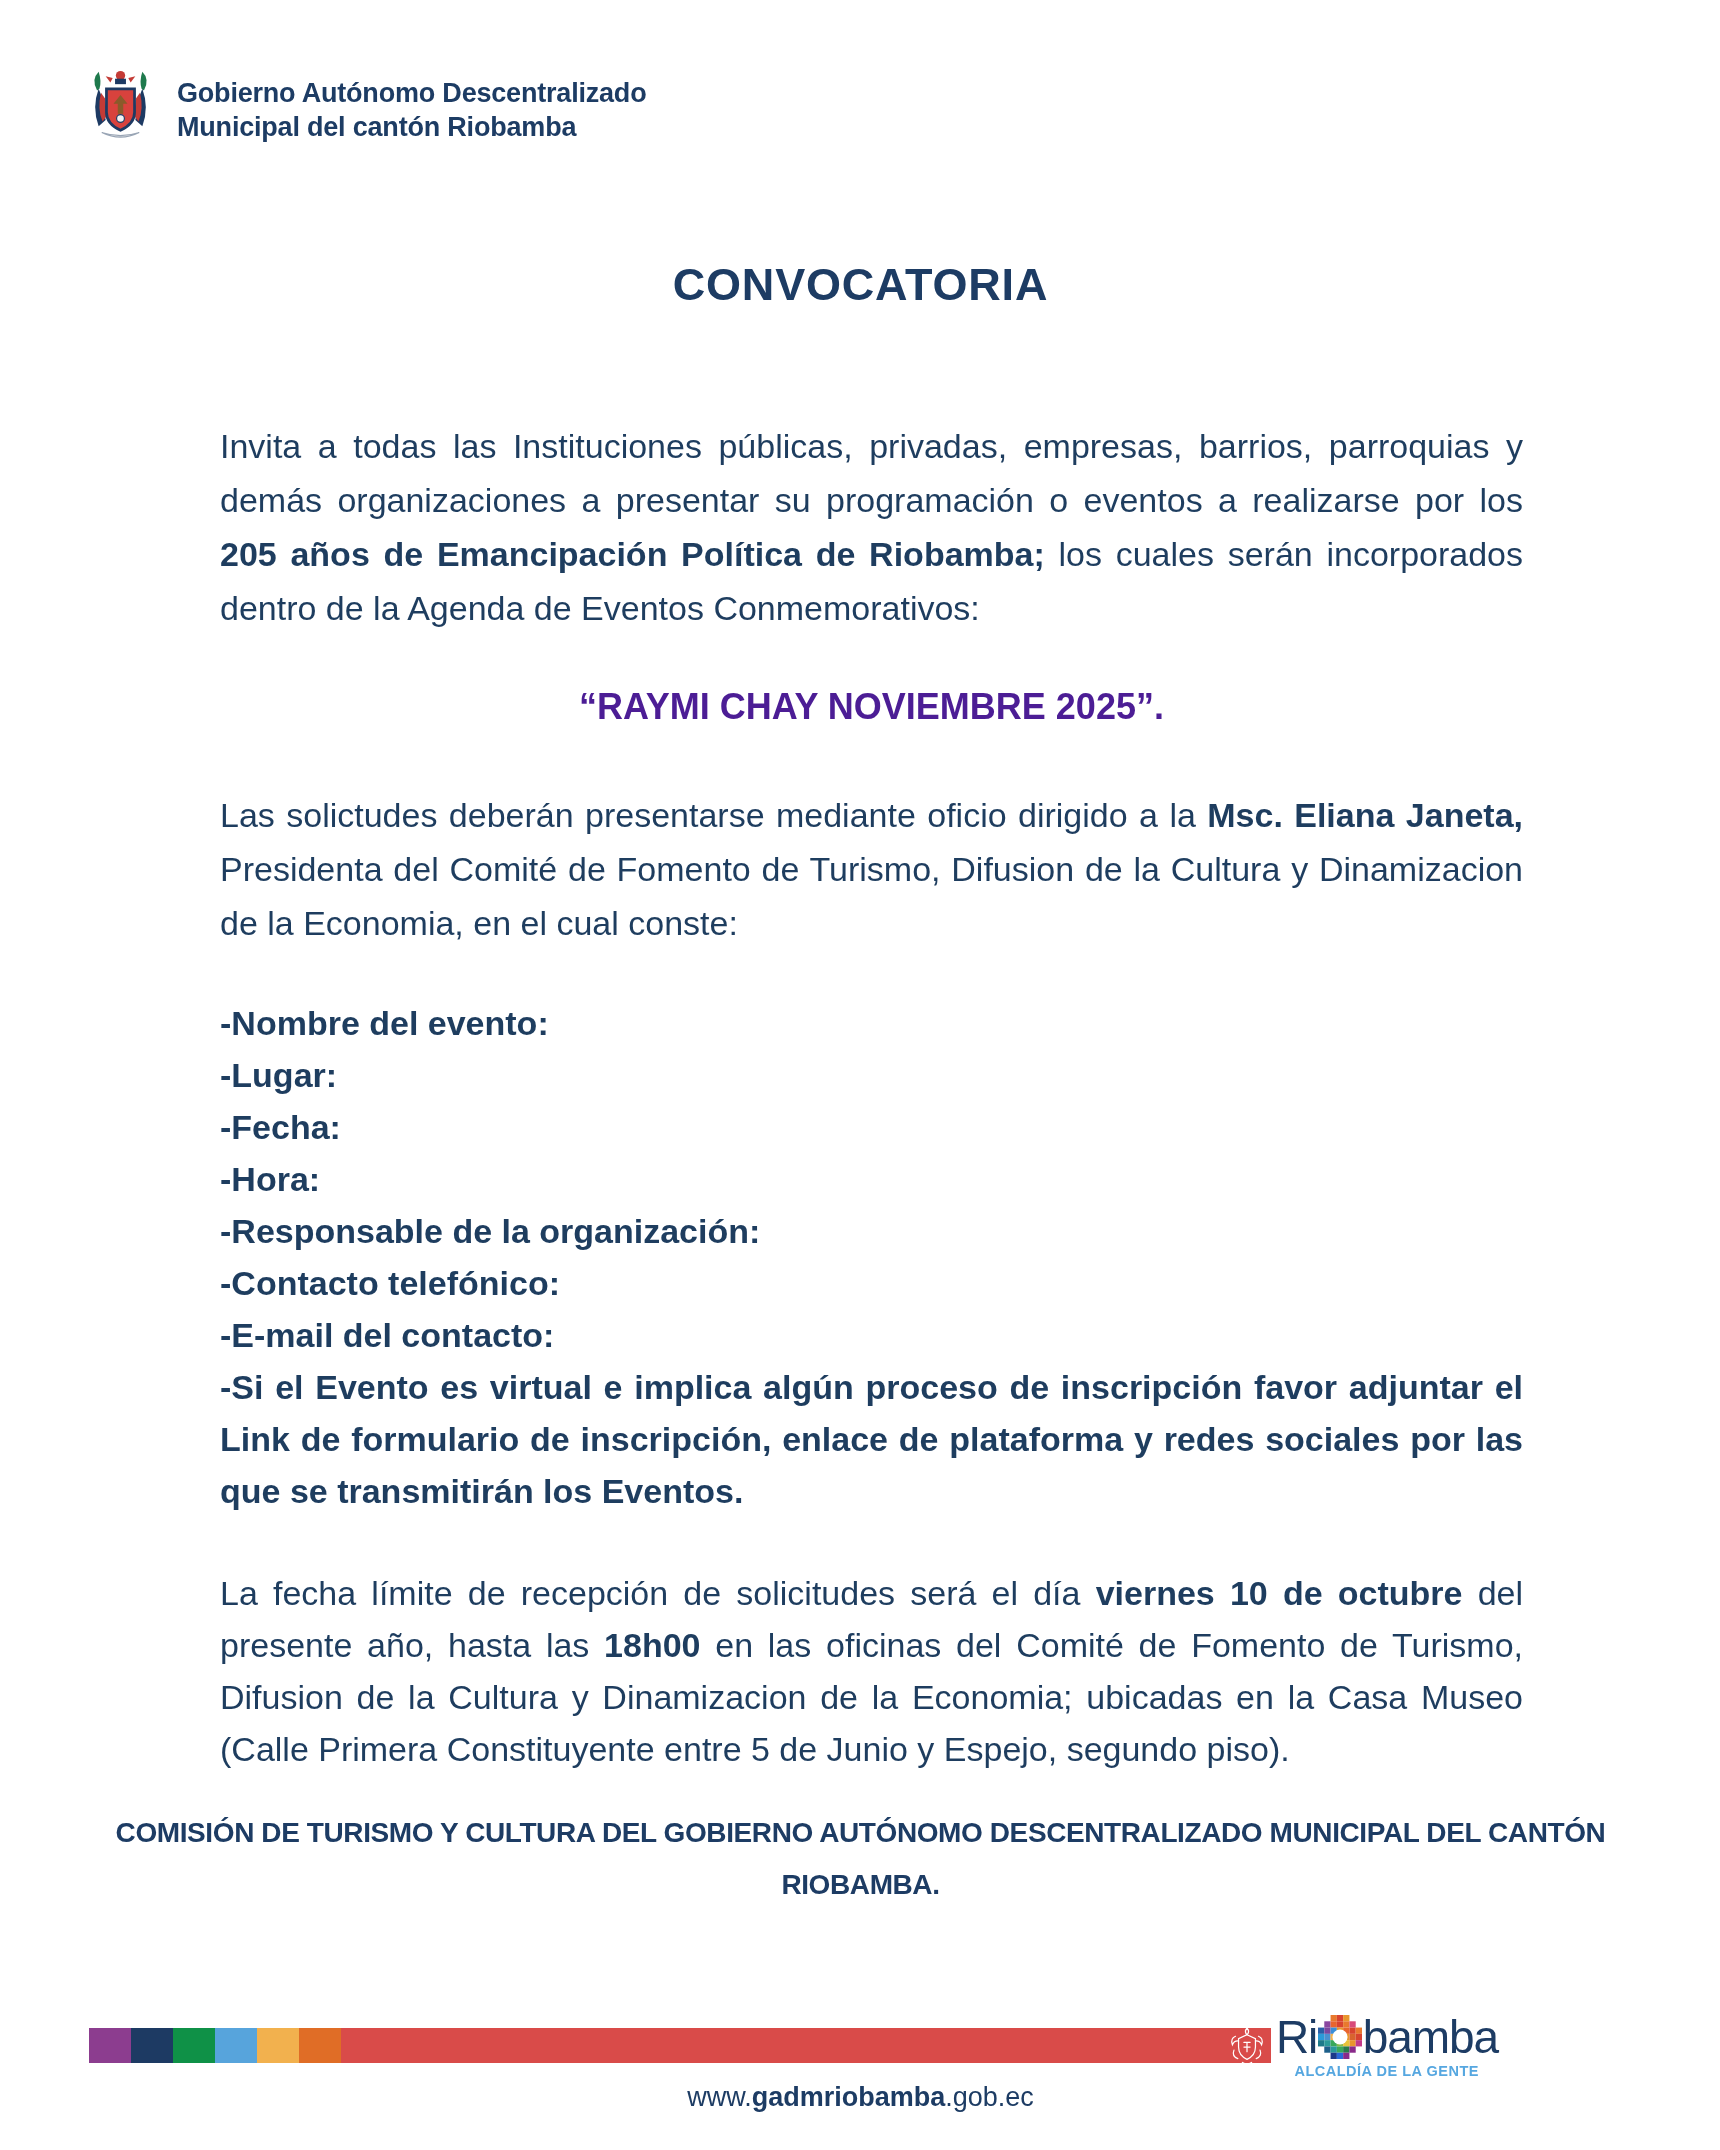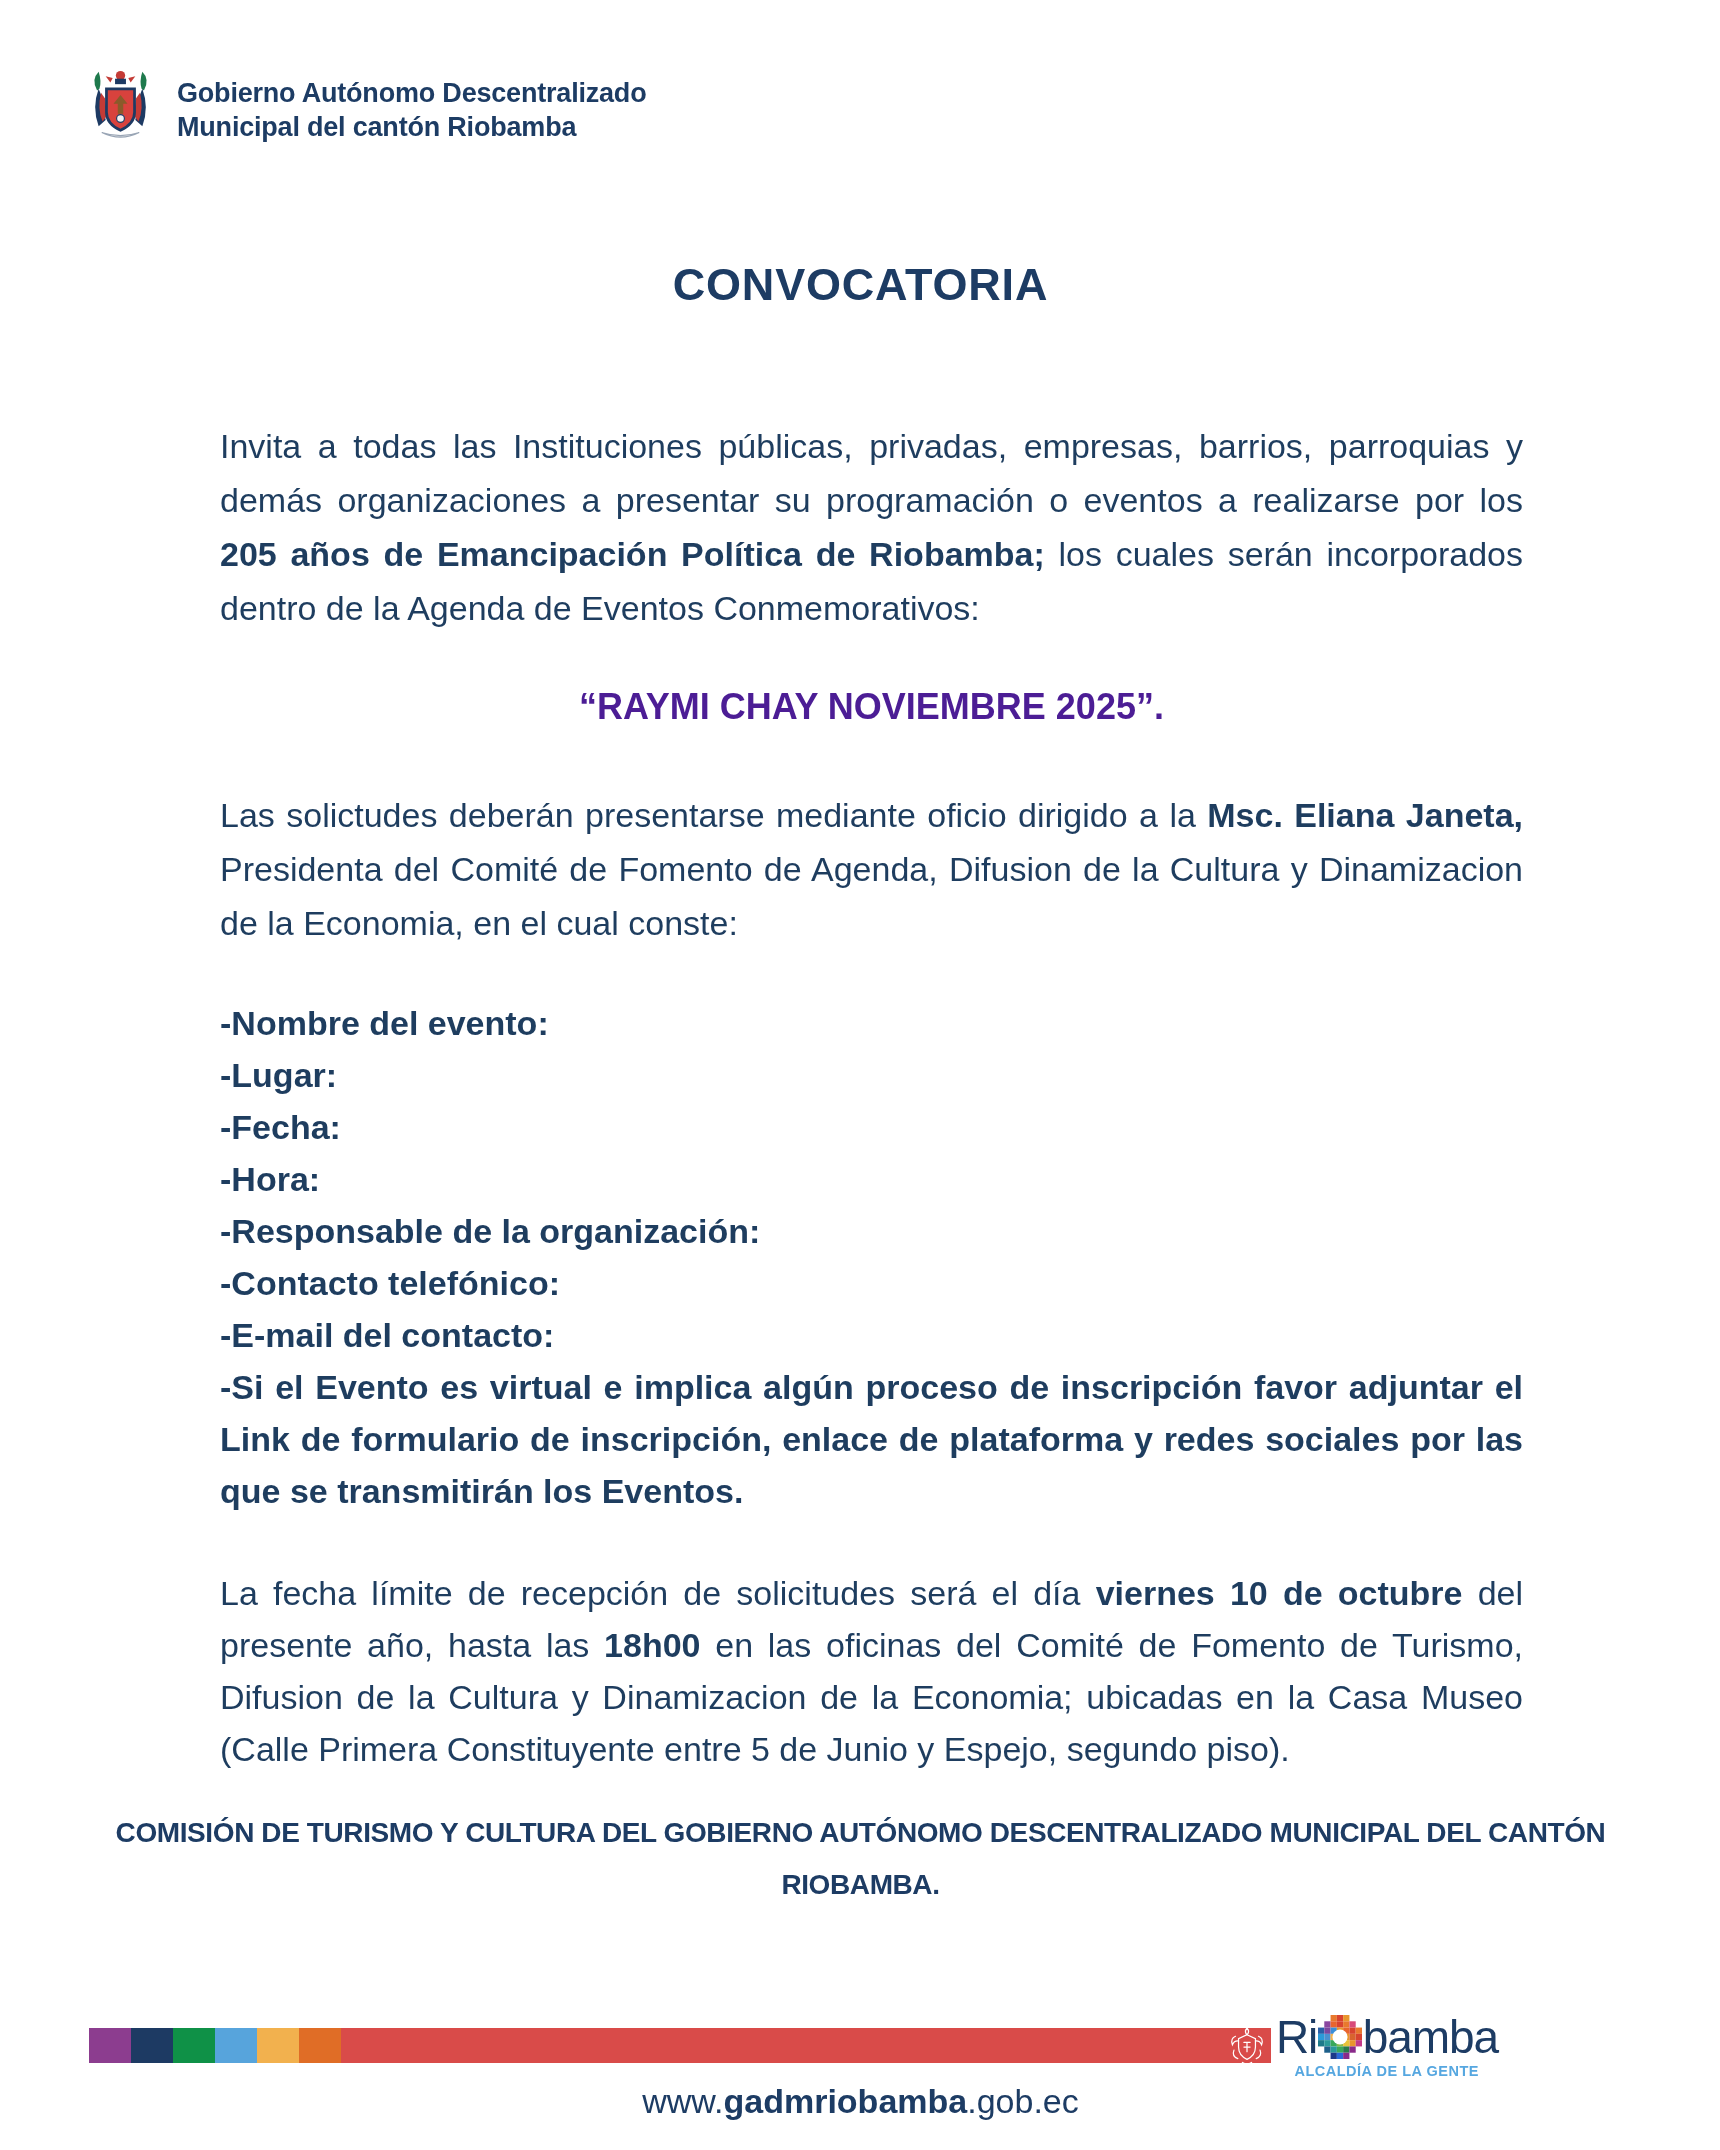--- a/index.html
+++ b/index.html
@@ -67,21 +67,21 @@
     font-size:46px; font-weight:normal; color:#1d3c64; letter-spacing:-1.1px;
   }
   .chakana { width:44px; height:44px; margin:0 0.8px; }
   .brand-tagline {
     position:absolute; left:1276px; top:2063px; width:203px;
     text-align:right; font-size:14.5px; font-weight:bold;
     color:#56a7e0; letter-spacing:0.5px;
   }
   .url-line {
     position:absolute; top:2082px; left:0; width:100%;
-    text-align:center; font-size:34px; color:#1d3c64;
+    text-align:center; font-size:27px; color:#1d3c64;
   }
   .url-line b { font-weight:bold; }
 </style>
 </head>
 <body>
 
 <div class="page">
 
   <svg class="coat-of-arms" viewBox="0 0 80 100">
     <path d="M10,30 Q2,16 12,6 Q16,18 13,28 Z" fill="#1f7a4d"></path>
@@ -108,21 +108,21 @@
   <div class="doc-title">CONVOCATORIA</div>
 
   <div class="content">
 
     <p><span>Invita a todas las Instituciones públicas, privadas, empresas, barrios, parroquias y demás organizaciones a presentar su programación o eventos a realizarse por los </span><b>205 años de Emancipación Política de Riobamba;</b><span> los cuales serán incorporados dentro de la Agenda de Eventos Conmemorativos:</span></p>
 
     <div class="event-name">“RAYMI CHAY NOVIEMBRE 2025”.</div>
 
     <div class="spacer70"></div>
 
-    <p><span>Las solictudes deberán presentarse mediante oficio dirigido a la </span><b>Msc. Eliana Janeta,</b><span> Presidenta del Comité de Fomento de Agenda, Difusion de la Cultura y Dinamizacion de la Economia, en el cual conste:</span></p>
+    <p><span>Las solictudes deberán presentarse mediante oficio dirigido a la </span><b>Msc. Eliana Janeta,</b><span> Presidenta del Comité de Fomento de Turismo, Difusion de la Cultura y Dinamizacion de la Economia, en el cual conste:</span></p>
 
     <div class="req-list">
       <div class="req-item">-Nombre del evento:</div>
       <div class="req-item">-Lugar:</div>
       <div class="req-item">-Fecha:</div>
       <div class="req-item">-Hora:</div>
       <div class="req-item">-Responsable de la organización:</div>
       <div class="req-item">-Contacto telefónico:</div>
       <div class="req-item">-E-mail del contacto:</div>
       <div class="req-item long">-Si el Evento es virtual e implica algún proceso de inscripción favor adjuntar el Link de formulario de inscripción, enlace de plataforma y redes sociales por las que se transmitirán los Eventos.</div>

